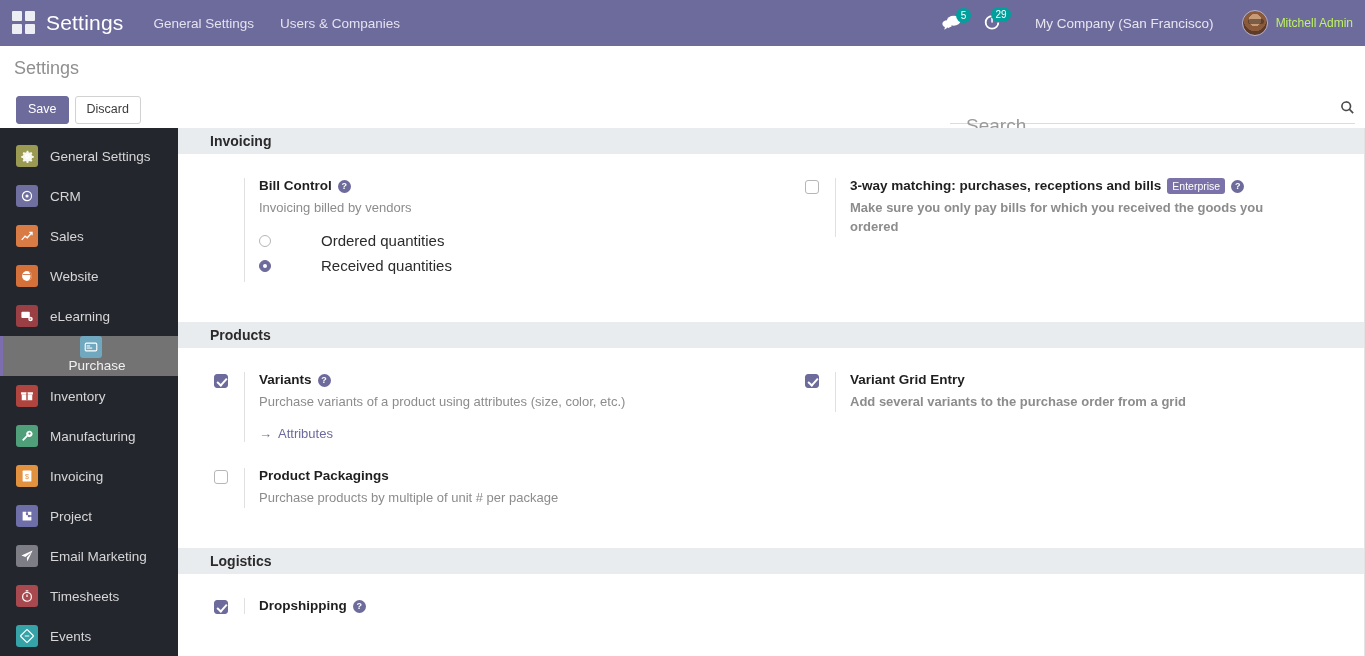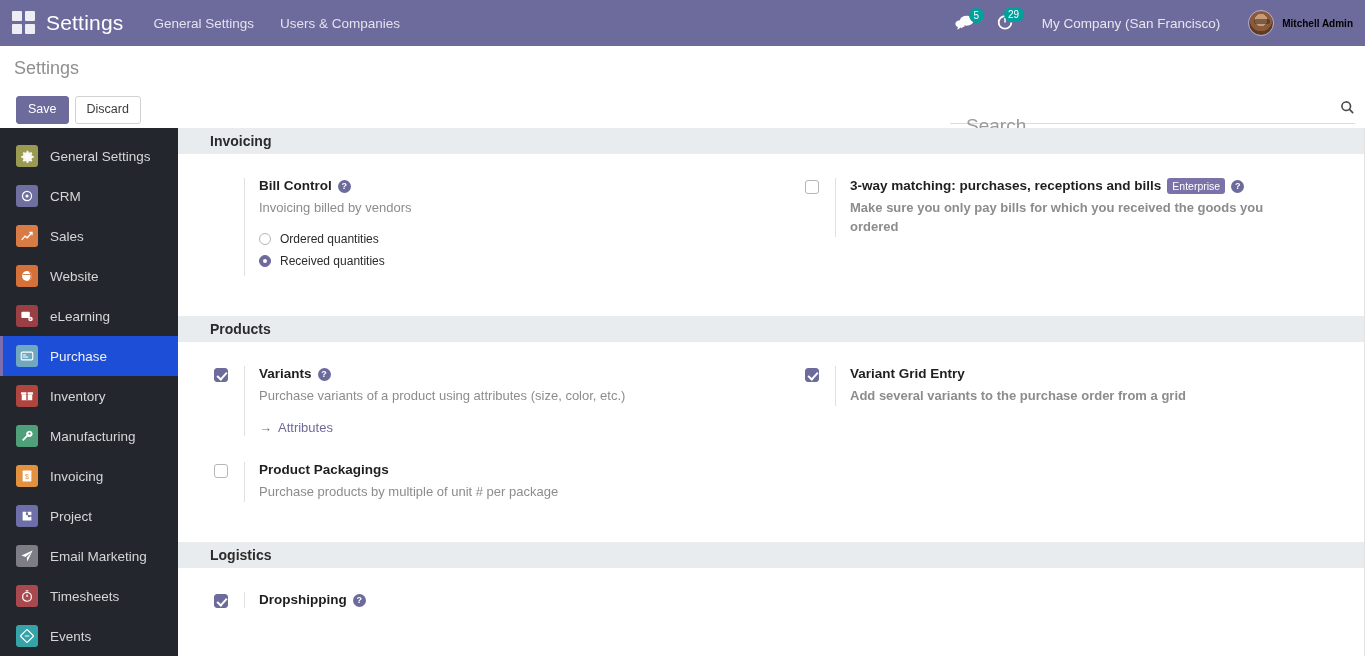--- a/index.html
+++ b/index.html
@@ -46,38 +46,38 @@
   .nav-icon svg { display: block; fill: #ffffff; }
   .badge {
     position: absolute; top: -7px; right: -10px;
     background: #00a09d; color: #ffffff;
     font-size: 10px; line-height: 1;
     padding: 2.5px 4.5px; border-radius: 8px;
     font-weight: 400; min-width: 15px; text-align: center;
   }
   .company {
     font-size: 13.5px; color: #e7e5f0; margin-right: 28px;
-    margin-left: 6px; cursor: pointer;
+    margin-left: 12px; cursor: pointer;
   }
   .user-menu {
     display: flex; align-items: center; gap: 8px;
     margin-right: 12px; cursor: pointer;
   }
   .avatar {
     width: 26px; height: 26px; border-radius: 50%;
     background: radial-gradient(circle at 50% 38%, #c79b75 0 32%, #8a5a3b 33% 58%, #5d3b27 59% 100%);
     border: 1px solid #b7b2cd;
     overflow: hidden; position: relative;
   }
   .avatar::after {
     content: ""; position: absolute; left: 5px; top: 8px;
     width: 16px; height: 5px; border-radius: 3px;
     background: #3a2a20; opacity: .55;
   }
-  .user-name { font-size: 10px; color: #000000; font-weight: bold; }
+  .user-name { font-size: 12px; color: #bef264; }
 
   
   .control-panel {
     position: absolute; top: 46px; left: 0;
     width: 1365px; height: 82px;
     background: #ffffff;
   }
   .breadcrumb {
     position: absolute; left: 14px; top: 12px;
     font-size: 18px; color: #8f8f8f; font-weight: 400;
@@ -121,21 +121,21 @@
     flex: 0 0 178px;
     overflow: hidden;
     padding-top: 8px;
   }
   .side-item {
     height: 40px; display: flex; align-items: center;
     padding-left: 13px; cursor: pointer;
     border-left: 3px solid transparent;
     box-sizing: border-box;
   }
-  .side-item.active { background: #1d4ed8; border-left: 3px solid #7c6eae; }
+  .side-item.active { background: #737373; border-left: 3px solid #7c6eae; flex-direction: column; }
   .side-icon {
     width: 22px; height: 22px; border-radius: 3px;
     margin-right: 12px; flex: 0 0 22px;
     display: flex; align-items: center; justify-content: center;
     color: #ffffff; font-size: 12px; line-height: 1;
     overflow: hidden;
   }
   .side-icon svg { display: block; }
   .side-label {
     font-size: 13.5px; color: #d6d6d8; white-space: nowrap;
@@ -216,21 +216,21 @@
   .o-radio {
     width: 12px; height: 12px; border-radius: 50%;
     border: 1px solid #b6b6b6; background: #ffffff;
     position: relative; flex: 0 0 12px;
   }
   .o-radio.selected { border-color: #6d6a9c; background: #6d6a9c; }
   .o-radio.selected::after {
     content: ""; position: absolute; left: 3px; top: 3px;
     width: 4px; height: 4px; border-radius: 50%; background: #ffffff;
   }
-  .radio-label { font-size: 12px; color: #2b2b2b; }
+  .radio-label { font-size: 15px; color: #2b2b2b; margin-left: 41px; }
   .inner-link {
     display: inline-flex; align-items: center; gap: 6px;
     margin-top: 14px; color: #6d6a9c; font-size: 13px;
     text-decoration: none; cursor: pointer; font-weight: bold;
   }
   .inner-link .arr { font-size: 13px; }
   .inner-link span.lbl { font-weight: normal; }
   .wide-desc { max-width: 420px; font-weight: bold; }
 </style>
 </head>

